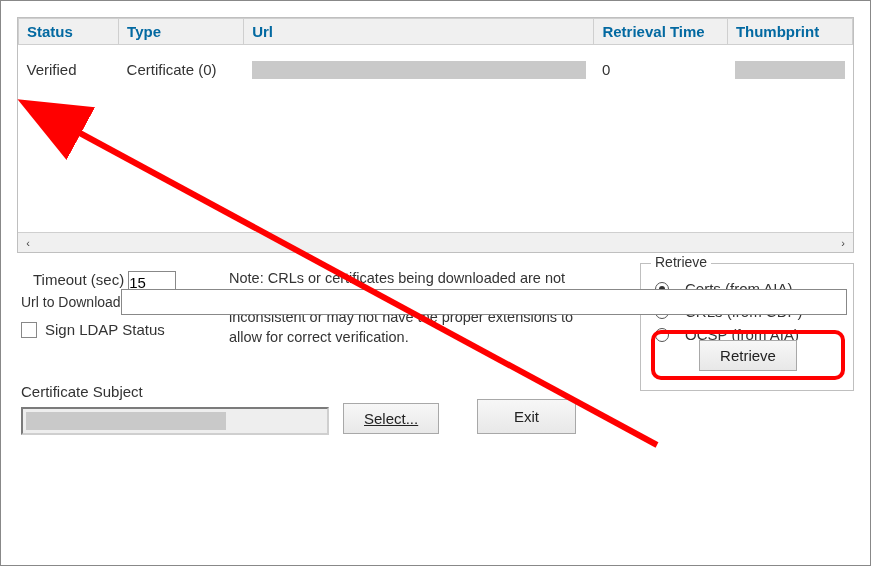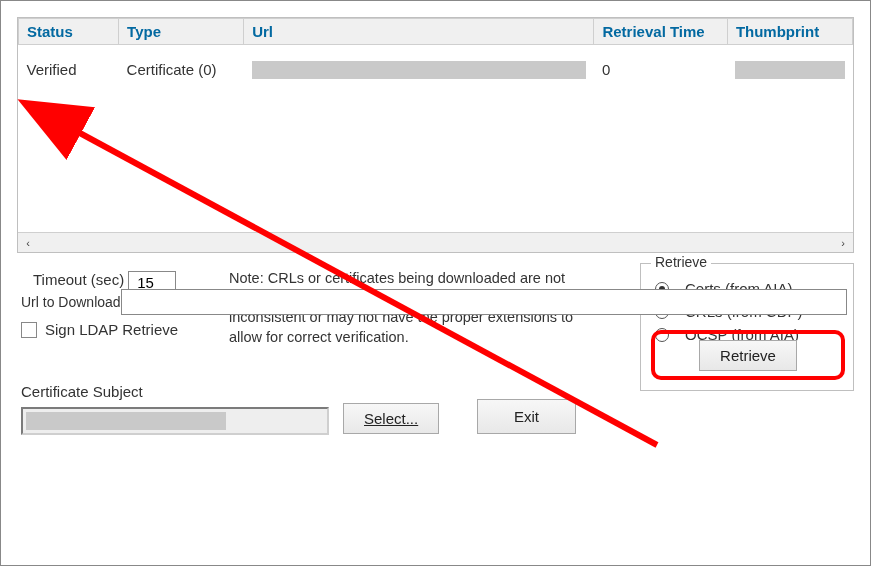--- a/index.html
+++ b/index.html
@@ -101,21 +101,21 @@
   }
   .timeout-row {
     position: absolute;
     left: 4px; top: 0px;
     display: flex; align-items: flex-start; gap: 4px;
     font-size: 15px;
     margin-left: 12px;
   }
   .timeout-input {
     width: 48px;
-    padding: 2px 8px;
+    padding: 2px 0;
     border: 1px solid #888;
     font-size: 15px;
     text-align: left;
   }
   .sign-row {
     position: absolute;
     left: 4px; top: 50px;
     display: flex; align-items: center; gap: 8px;
     font-size: 15px;
   }
@@ -280,21 +280,21 @@
     </div>
 
     <div class="lower">
       <div class="timeout-row">
         <span>Timeout (sec)</span>
         <input class="timeout-input" value="15" style="">
       </div>
 
       <div class="sign-row">
         <span class="checkbox"></span>
-        <span>Sign LDAP Retrieve</span>
+        <span>Sign LDAP Status</span>
       </div>
 
       <div class="note">Note: CRLs or certificates being downloaded are not exhaustively verified.  A CRL or cert may still be inconsistent or may not have the proper extensions to allow for correct verification.</div>
 
       <div class="retrieve-group">
         <span class="retrieve-legend">Retrieve</span>
         <div class="radio-row">
           <span class="radio checked"></span>
           <span>Certs (from AIA)</span>
         </div>

